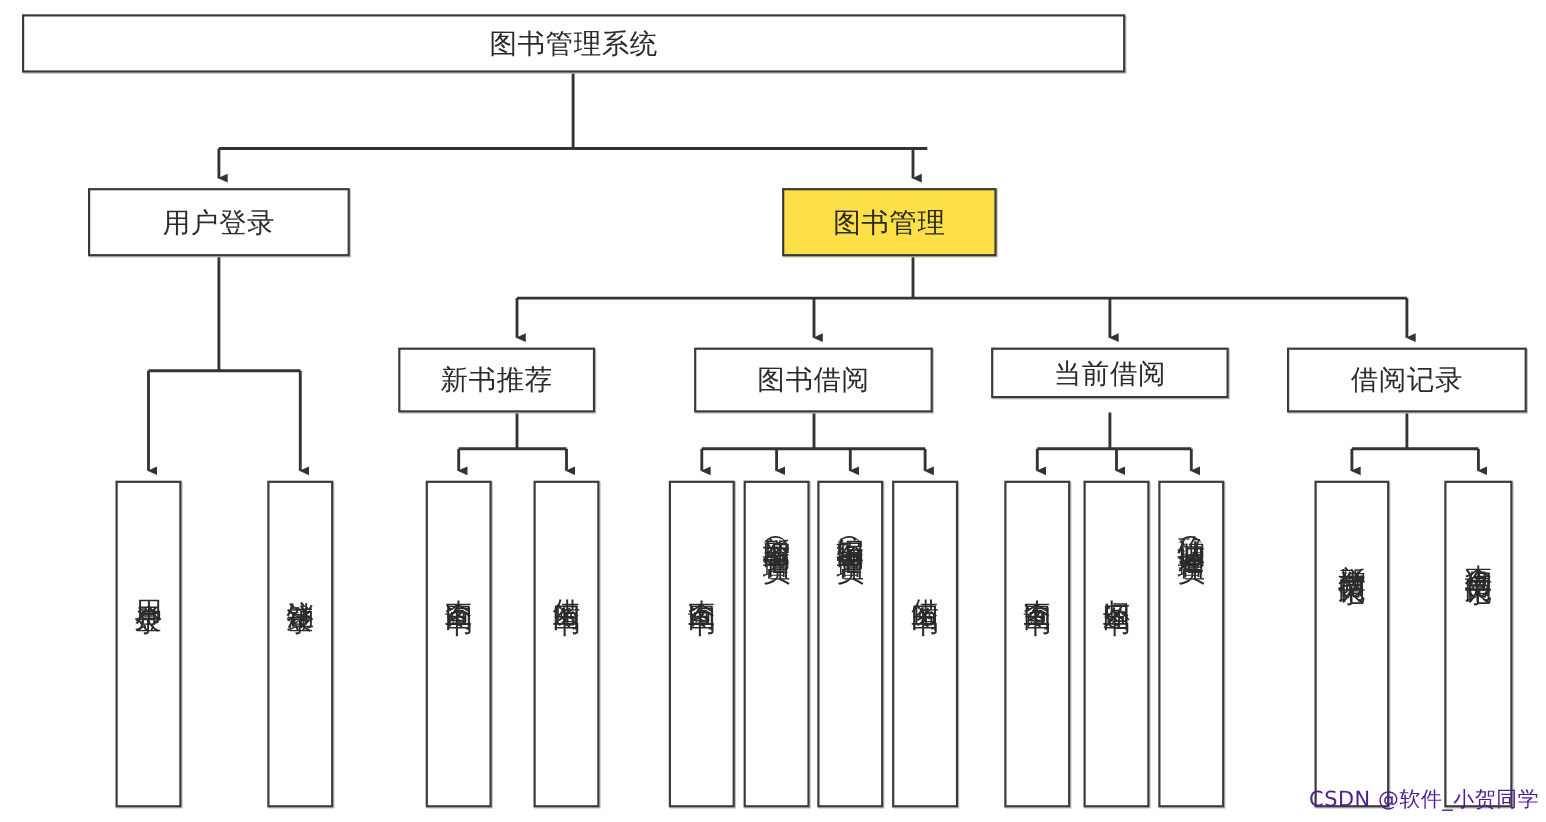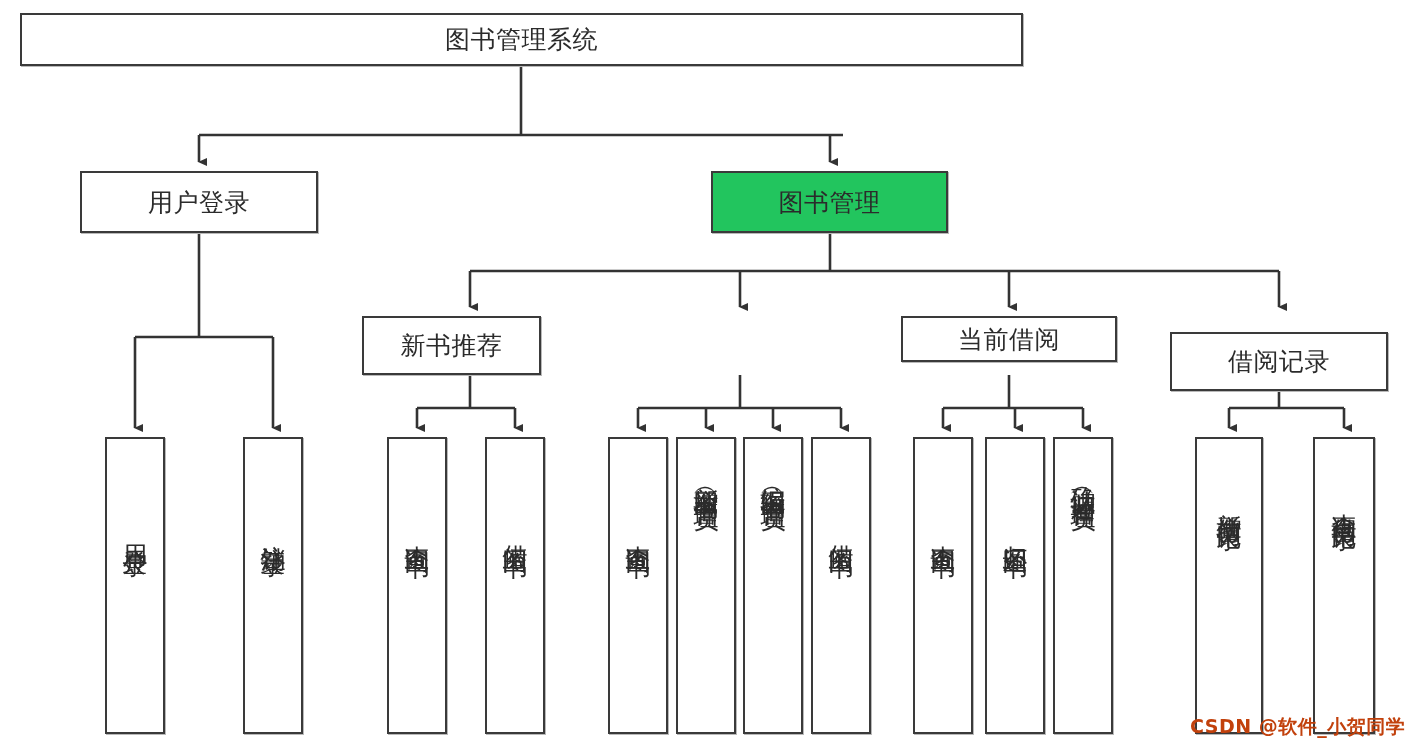--- a/index.html
+++ b/index.html
@@ -128,31 +128,34 @@
     </g>
   </svg>
 
   <div class="node horiz" style="left: 20px; top: 13px; width: 1003px; height: 53px; border-color: rgb(58, 58, 58); background: rgb(255, 255, 255);">
     <span class="label" style="color: rgb(43, 43, 43);">图书管理系统</span>
   </div>
 
   <div class="node horiz" style="left: 80px; top: 171px; width: 238px; height: 62px; border-color: rgb(58, 58, 58); background: rgb(255, 255, 255);">
     <span class="label" style="color: rgb(43, 43, 43);">用户登录</span>
   </div>
-  <div class="node horiz" style="left: 711px; top: 171px; width: 237px; height: 62px; border-color: rgb(58, 58, 58); background: #22c55e;">
+  <div class="node horiz" style="left: 711px; top: 171px; width: 195px; height: 62px; border-color: rgb(58, 58, 58); background: #fde047;">
     <span class="label" style="color: rgb(43, 43, 43);">图书管理</span>
   </div>
 
   <div class="node horiz" style="left: 362px; top: 316px; width: 179px; height: 59px; border-color: rgb(58, 58, 58); background: rgb(255, 255, 255);">
     <span class="label" style="color: rgb(43, 43, 43);">新书推荐</span>
   </div>
+  <div class="node horiz" style="left: 631px; top: 316px; width: 217px; height: 59px; border-color: rgb(58, 58, 58); background: rgb(255, 255, 255);">
+    <span class="label" style="color: rgb(43, 43, 43);">图书借阅</span>
+  </div>
   <div class="node horiz" style="left: 901px; top: 316px; width: 216px; height: 46px; border-color: rgb(58, 58, 58); background: rgb(255, 255, 255);">
     <span class="label" style="color: rgb(43, 43, 43);">当前借阅</span>
   </div>
-  <div class="node horiz" style="left: 1170px; top: 332px; width: 218px; height: 59px; border-color: rgb(58, 58, 58); background: rgb(255, 255, 255); align-items: center;">
+  <div class="node horiz" style="left: 1170px; top: 316px; width: 218px; height: 59px; border-color: rgb(58, 58, 58); background: rgb(255, 255, 255); align-items: center;">
     <span class="label" style="color: rgb(43, 43, 43);">借阅记录</span>
   </div>
 
   <div class="node vert pad-top-lg" style="left: 105px; top: 437px; width: 60px; height: 297px; border-color: rgb(58, 58, 58); background: rgb(255, 255, 255);">
     <span class="label" style="color: rgb(43, 43, 43);">用户登录</span>
   </div>
   <div class="node vert pad-top-lg" style="left: 243px; top: 437px; width: 60px; height: 297px; border-color: rgb(58, 58, 58); background: rgb(255, 255, 255);">
     <span class="label" style="color: rgb(43, 43, 43);">注销登录</span>
   </div>
   <div class="node vert pad-top-lg" style="left: 387px; top: 437px; width: 60px; height: 297px; border-color: rgb(58, 58, 58); background: rgb(255, 255, 255);">
@@ -182,15 +185,15 @@
   <div class="node vert pad-top-sm" style="left: 1053px; top: 437px; width: 60px; height: 297px; border-color: rgb(58, 58, 58); background: rgb(255, 255, 255);">
     <span class="label" style="color: rgb(43, 43, 43);">确认归还（管理员）</span>
   </div>
   <div class="node vert pad-top-md" style="left: 1195px; top: 437px; width: 68px; height: 297px; border-color: rgb(58, 58, 58); background: rgb(255, 255, 255);">
     <span class="label" style="color: rgb(43, 43, 43);">新增借阅记录</span>
   </div>
   <div class="node vert pad-top-md" style="left: 1313px; top: 437px; width: 62px; height: 297px; border-color: rgb(58, 58, 58); background: rgb(255, 255, 255);">
     <span class="label" style="color: rgb(43, 43, 43);">查询借阅记录</span>
   </div>
 
-  <div class="watermark" style="left: 1190px; top: 714px; color: #c2410c; font-weight: bold;">CSDN @软件_小贺同学</div>
+  <div class="watermark" style="left: 1190px; top: 714px; color: #4c1d95;">CSDN @软件_小贺同学</div>
 
 </div>
 
 </body></html>

